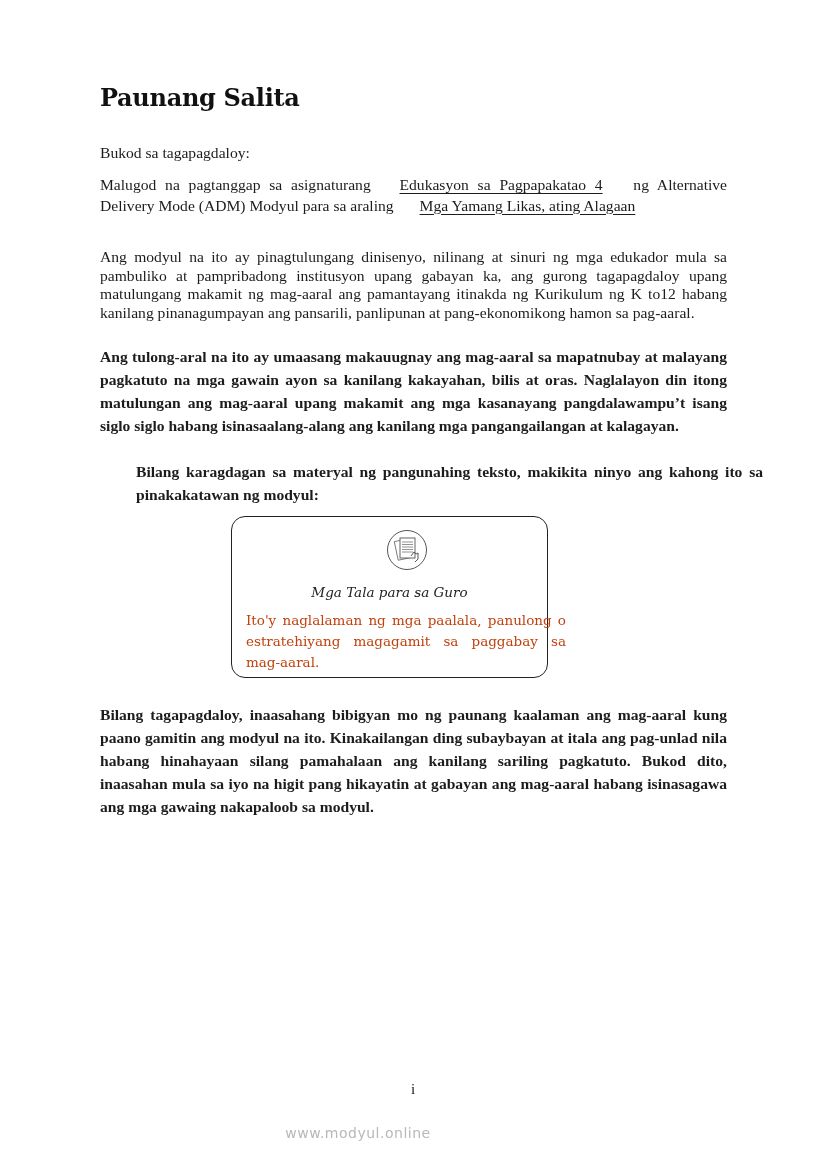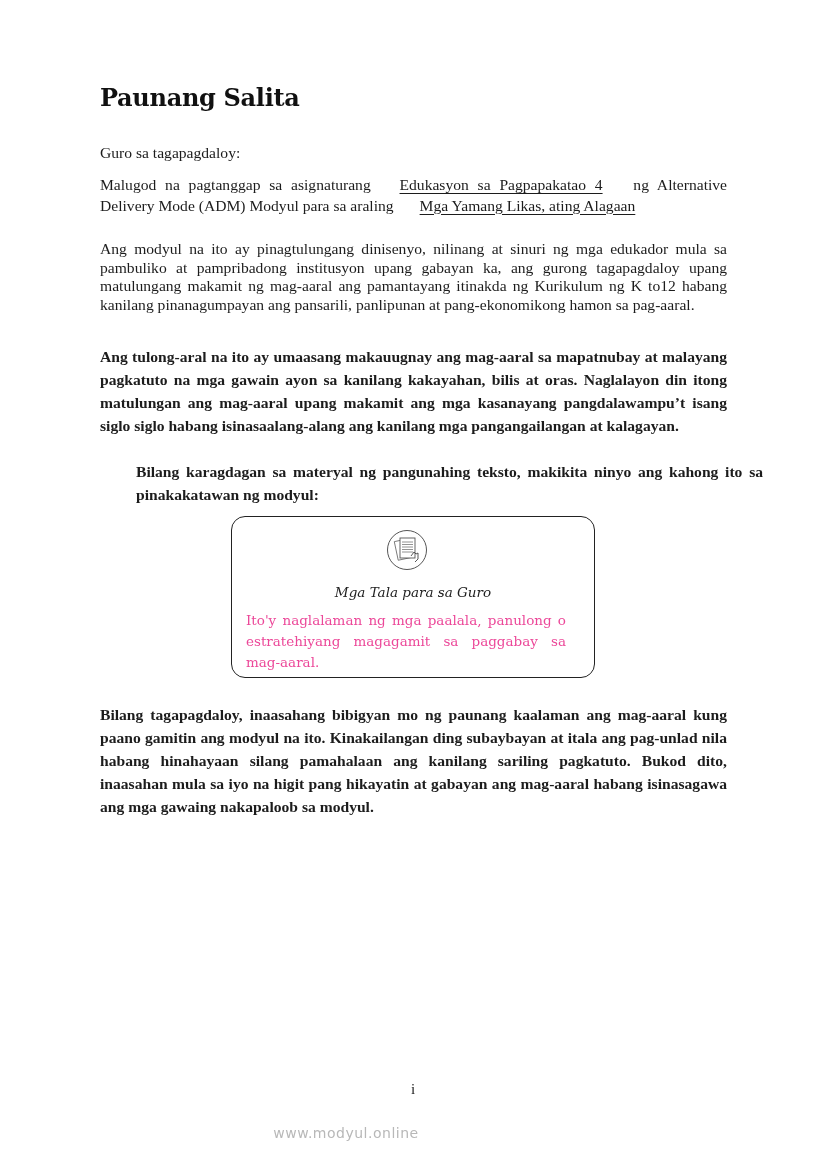--- a/index.html
+++ b/index.html
@@ -7,44 +7,44 @@
          font-family: "DejaVu Serif", "Liberation Serif", serif; color: #1a1a1a; }
   h1.title { position: absolute; left: 100px; top: 83px; margin: 0;
              font-family: "DejaVu Serif", serif; font-weight: bold; font-size: 24px;
              letter-spacing: -0.3px; color: #111; }
   .p { position: absolute; left: 100px; width: 627px; margin: 0;
        font-family: "Liberation Serif", serif; font-size: 15.6px; line-height: 18.5px;
        text-align: justify; color: #1c1c1c; }
   .p.wide { line-height: 23px; font-weight: bold; }
   .p span.ul { text-decoration: underline; text-underline-offset: 3px; }
   .gap { display: inline-block; }
-  .note-box { position: absolute; left: 231px; top: 516px; width: 364px; height: 162px;
+  .note-box { position: absolute; left: 231px; top: 516px; width: 317px; height: 162px;
               border: 1.5px solid #222; border-radius: 14px; box-sizing: border-box; }
   .note-icon { position: absolute; left: 154px; top: 12px; width: 42px; height: 42px; }
   .note-title { position: absolute; left: 0; width: 100%; top: 67px; text-align: center;
                 font-family: "DejaVu Serif", serif; font-style: italic; font-size: 13.5px; color: #222; }
   .note-text { position: absolute; left: 14px; width: 320px; top: 93px;
                font-family: "DejaVu Serif", serif; font-size: 13.5px; line-height: 21px;
-               text-align: justify; color: #ec4899; }
+               text-align: justify; color: #c2410c; }
   .page-num { position: absolute; top: 1081px; left: 0; width: 826px; text-align: center;
               font-family: "Liberation Serif", serif; font-size: 15px; color: #222; }
-  .watermark { position: absolute; top: 1125px; left: 4px; width: 684px; text-align: center;
+  .watermark { position: absolute; top: 1125px; left: 16px; width: 684px; text-align: center;
                font-family: "DejaVu Sans", sans-serif; font-size: 14px; color: #b8b8b8;
                letter-spacing: 0.5px; }
 </style>
 </head>
 <body>
 
 <h1 class="title">Paunang Salita</h1>
 
-<p class="p" style="top:144px;">Guro sa tagapagdaloy:</p>
+<p class="p" style="top:144px;">Bukod sa tagapagdaloy:</p>
 
 <p class="p" style="top:175px; line-height:20.5px;"><span>Malugod na pagtanggap sa asignaturang </span><span class="ul"><span class="gap" style="width:20px;"></span><span>Edukasyon sa Pagpapakatao 4</span><span class="gap" style="width:22px;"></span></span><span> ng Alternative Delivery Mode (ADM) Modyul para sa araling</span><span class="ul"><span class="gap" style="width:26px;"></span><span>Mga Yamang Likas, ating Alagaan</span></span></p>
 
-<p class="p" style="top:240px;">Ang modyul na ito ay pinagtulungang dinisenyo, nilinang at sinuri ng mga edukador mula sa pambuliko at pampribadong institusyon upang gabayan ka, ang gurong tagapagdaloy upang matulungang makamit ng mag-aaral ang pamantayang itinakda ng Kurikulum ng K to12 habang kanilang pinanagumpayan ang pansarili, panlipunan at pang-ekonomikong hamon sa pag-aaral.</p>
+<p class="p" style="top:248px;">Ang modyul na ito ay pinagtulungang dinisenyo, nilinang at sinuri ng mga edukador mula sa pambuliko at pampribadong institusyon upang gabayan ka, ang gurong tagapagdaloy upang matulungang makamit ng mag-aaral ang pamantayang itinakda ng Kurikulum ng K to12 habang kanilang pinanagumpayan ang pansarili, panlipunan at pang-ekonomikong hamon sa pag-aaral.</p>
 
 <p class="p wide" style="top:345px;">Ang tulong-aral na ito ay umaasang makauugnay ang mag-aaral sa mapatnubay at malayang pagkatuto na mga gawain ayon sa kanilang kakayahan, bilis at oras. Naglalayon din itong matulungan ang mag-aaral upang makamit ang mga kasanayang pangdalawampu’t isang siglo siglo habang isinasaalang-alang ang kanilang mga pangangailangan at kalagayan.</p>
 
 <p class="p wide" style="top:460px;margin-left:36px;">Bilang karagdagan sa materyal ng pangunahing teksto, makikita ninyo ang kahong ito sa pinakakatawan ng modyul:</p>
 
 <div class="note-box">
   <div class="note-icon">
     <svg width="42" height="42" viewBox="0 0 42 42">
       <circle cx="21" cy="21" r="19.5" fill="none" stroke="#555" stroke-width="1"></circle>
       <rect x="10" y="11" width="15" height="19" fill="#fff" stroke="#666" stroke-width="0.8" transform="rotate(-12 17 20)"></rect>

